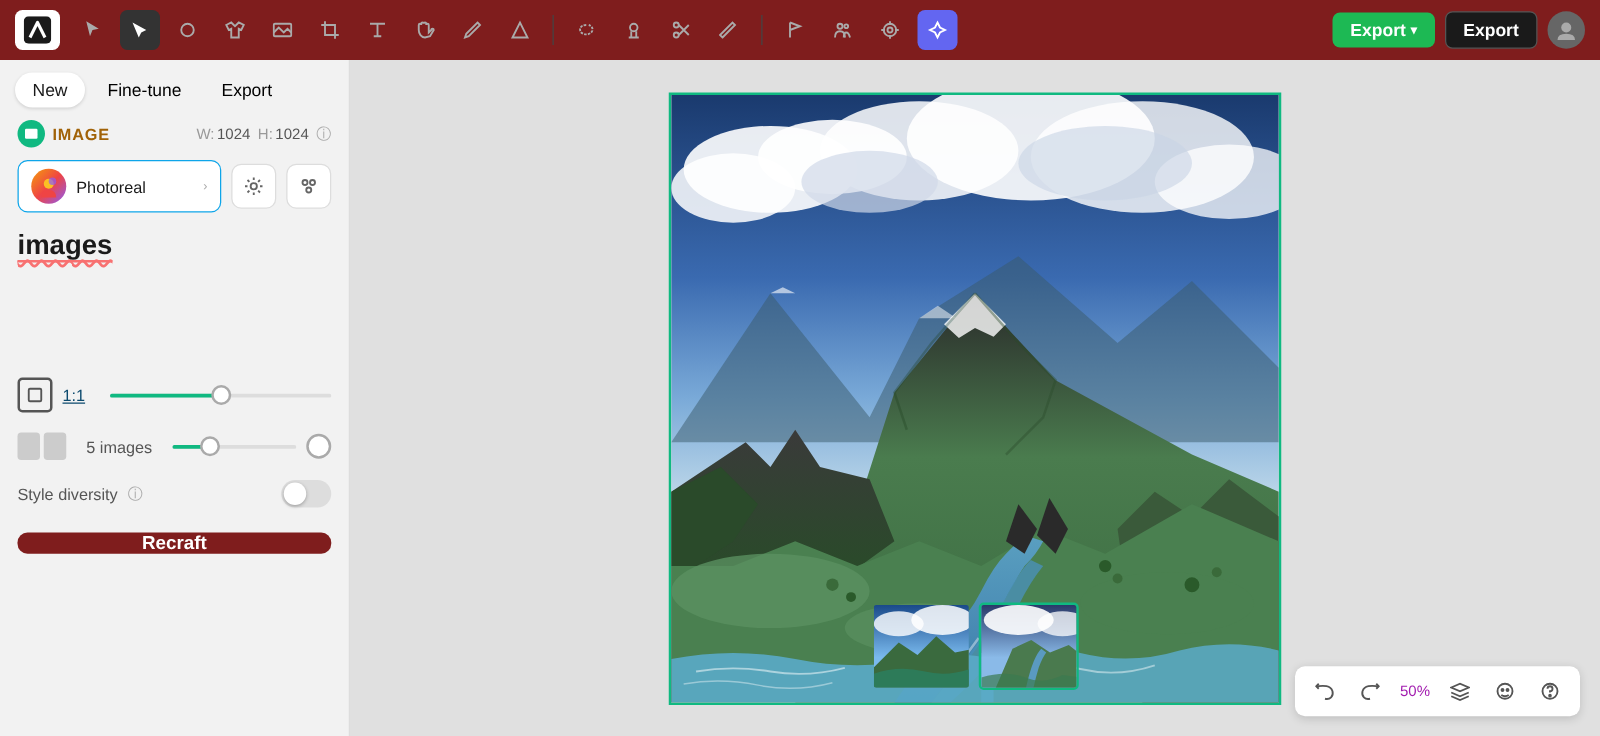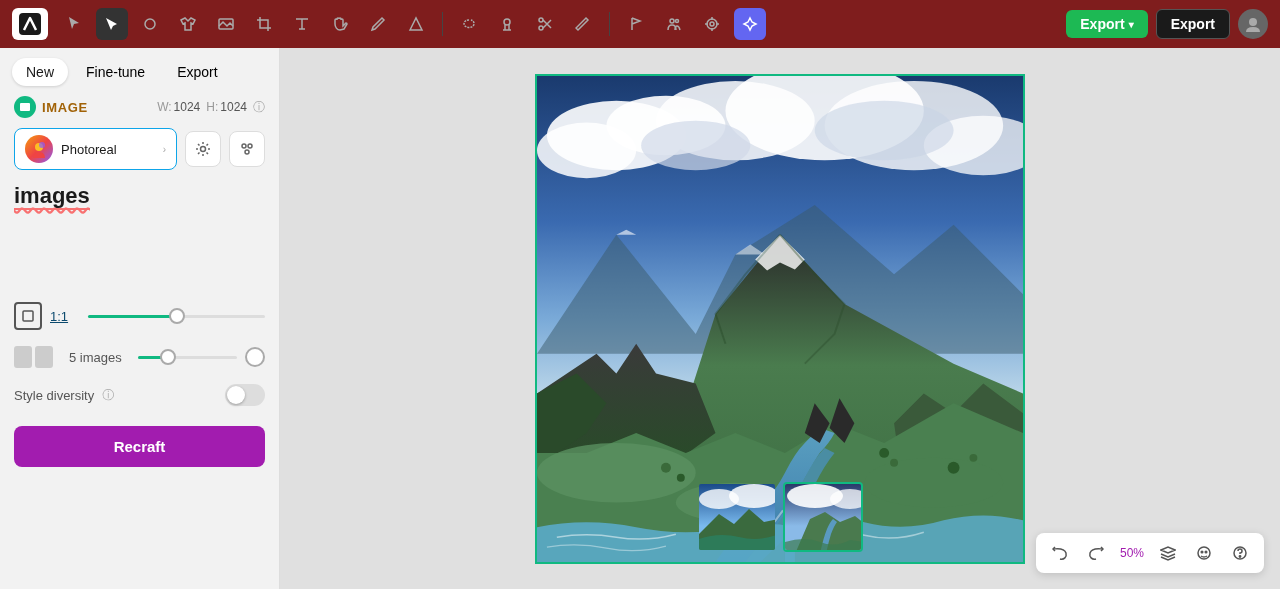--- a/index.html
+++ b/index.html
@@ -360,25 +360,24 @@
       position: absolute;
       top: 2px;
       left: 2px;
       box-shadow: 0 1px 3px rgba(0,0,0,0.3);
       transition: left 0.2s;
     }
 
     
     .recraft-btn {
       width: 100%;
-      background: #a21caf;
+      background: #7f1d1d;
       color: white;
       border: none;
       border-radius: 8px;
-      padding: 12px;
       font-size: 15px;
       font-weight: 600;
       cursor: pointer;
       margin-top: 4px;
     }
 
     
     .canvas-area {
       flex: 1;
       background: #e0e0e0;

